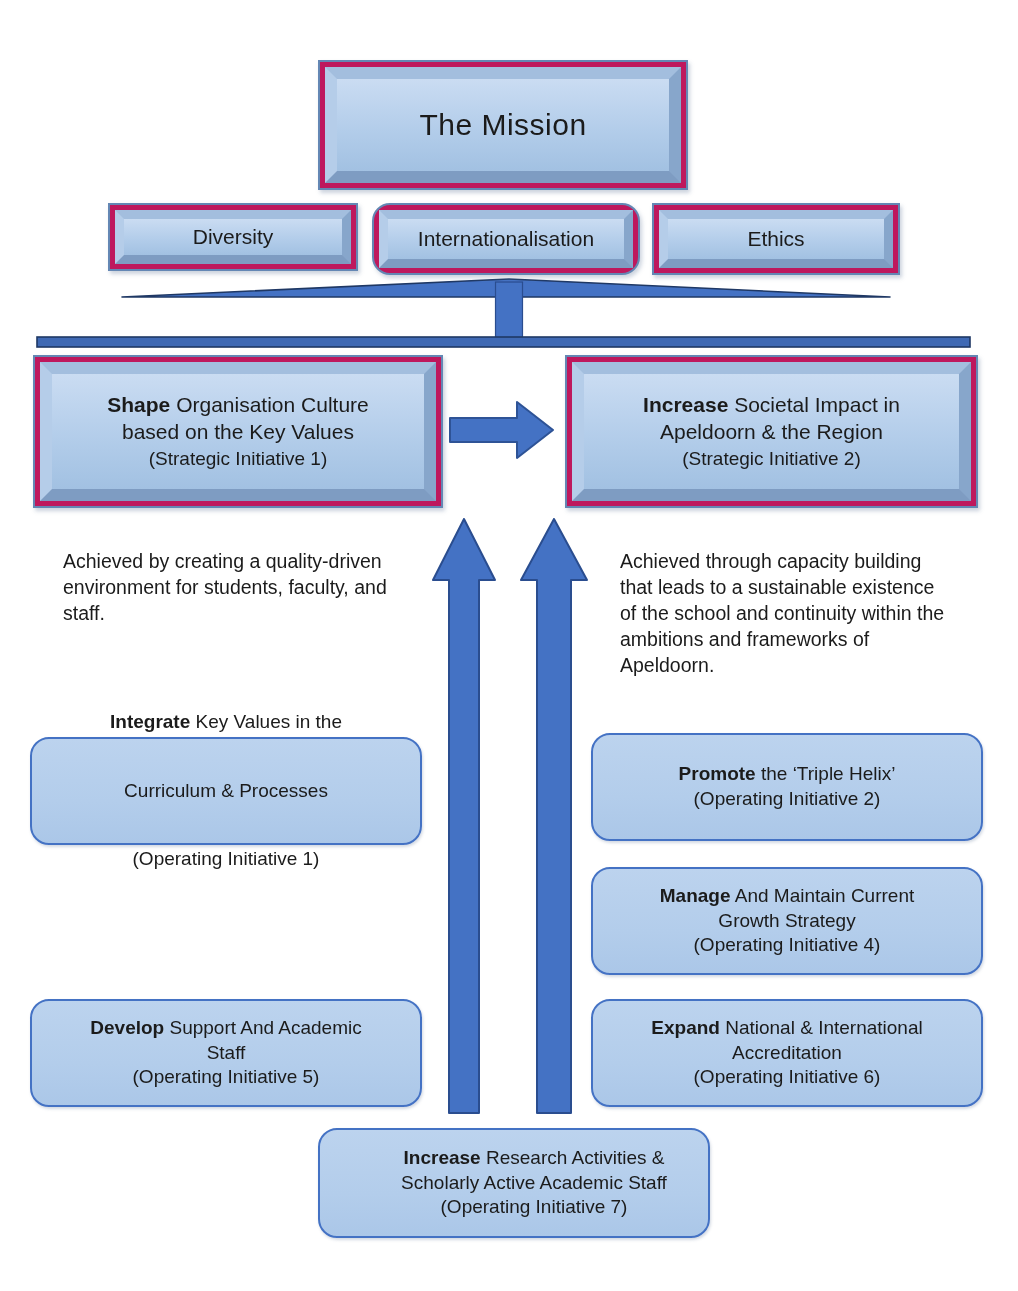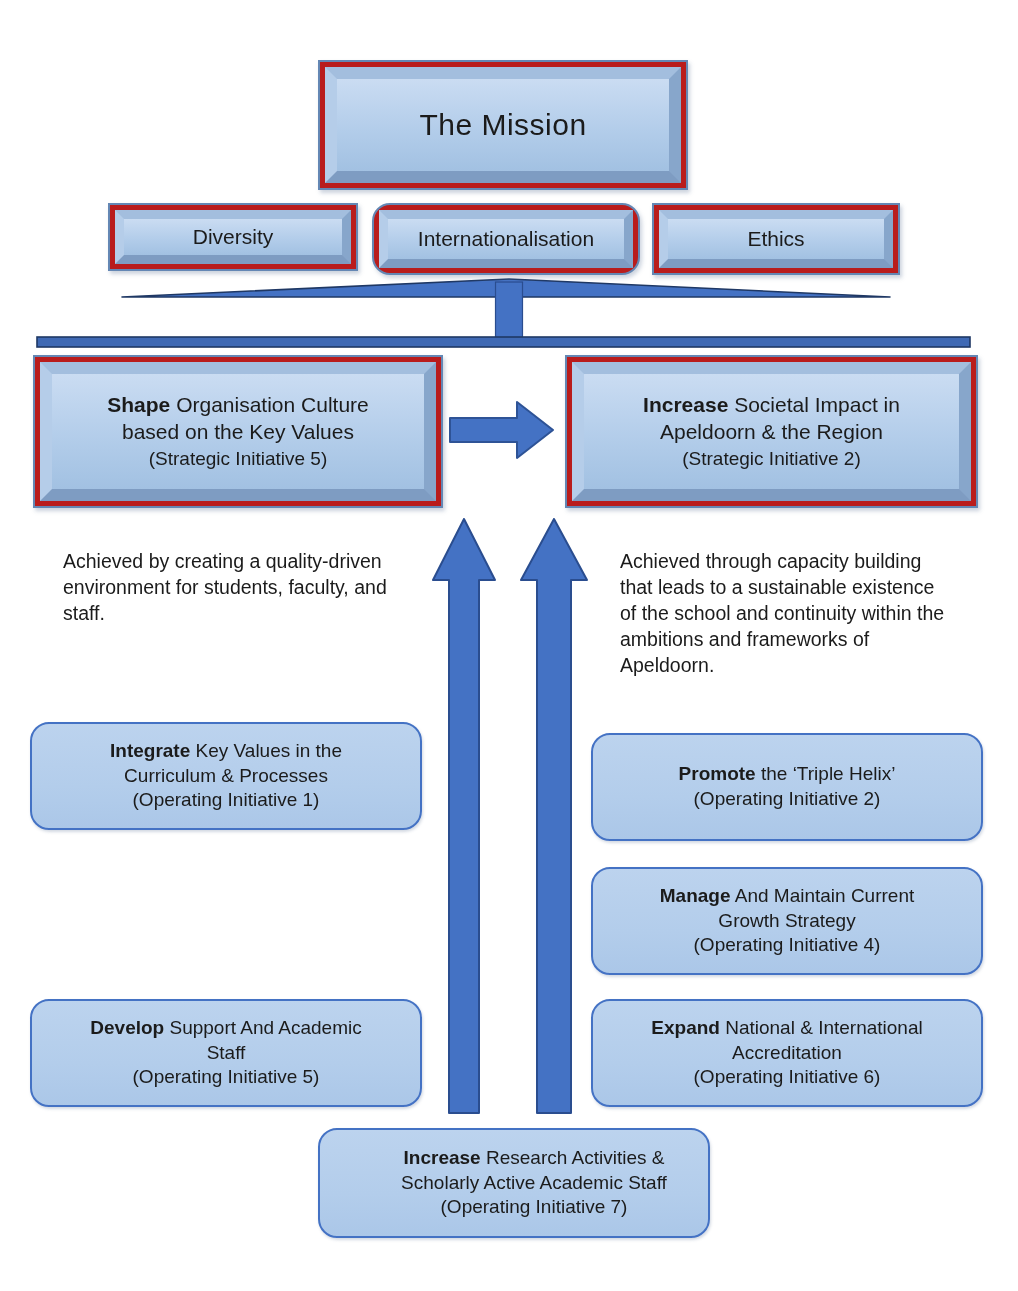--- a/index.html
+++ b/index.html
@@ -3,21 +3,21 @@
 <meta charset="utf-8">
 <style>
   html,body{margin:0;padding:0;background:#ffffff;}
   .canvas{
     position:relative;width:1018px;height:1291px;background:#ffffff;
     font-family:"Liberation Sans","DejaVu Sans",sans-serif;color:#1b1b1b;
     overflow:hidden;
   }
   
   .bevel{
-    position:absolute;border:2px solid #6487b4;background:#b91c1c;
+    position:absolute;border:2px solid #6487b4;background:#be185d;
     box-shadow:2px 3px 4px rgba(110,130,160,.35);box-sizing:border-box;
   }
   .bevel-in{
     position:absolute;inset:5px;border-style:solid;box-sizing:border-box;
     border-color:#a3bede #87a6cb #7e9cc2 #b5cde9;
     background:linear-gradient(180deg,#cadcf2 0%,#b3cdea 55%,#a2c1e2 100%);
     display:flex;flex-direction:column;align-items:center;justify-content:center;
     text-align:center;
   }
   .mission .bevel-in{border-width:12px;}
@@ -77,35 +77,35 @@
   <div class="bevel value" style="left:652px;top:203px;width:248px;height:72px;">
     <div class="bevel-in">
       <span class="value-label">Ethics</span>
     </div>
   </div>
 
   <div class="bevel strat" style="left:33px;top:355px;width:410px;height:153px;">
     <div class="bevel-in">
       <div class="line"><b>Shape</b><span> Organisation Culture</span></div>
       <div class="line">based on the Key Values</div>
-      <div class="line sub">(Strategic Initiative 5)</div>
+      <div class="line sub">(Strategic Initiative 1)</div>
     </div>
   </div>
   <div class="bevel strat" style="left:565px;top:355px;width:413px;height:153px;">
     <div class="bevel-in">
       <div class="line"><b>Increase</b><span> Societal Impact in</span></div>
       <div class="line">Apeldoorn &amp; the Region</div>
       <div class="line sub">(Strategic Initiative 2)</div>
     </div>
   </div>
 
   <div class="note" style="left:63px;top:549px;width:335px;">Achieved by creating a quality-driven environment for students, faculty, and staff.</div>
   <div class="note" style="left:620px;top:549px;width:330px;">Achieved through capacity building that leads to a sustainable existence of the school and continuity within the ambitions and frameworks of Apeldoorn.</div>
 
-  <div class="op" style="left:30px;top:722px;">
+  <div class="op" style="left:30px;top:737px;gap:44px;">
     <div class="line"><b>Integrate</b><span> Key Values in the</span></div>
     <div class="line">Curriculum &amp; Processes</div>
     <div class="line">(Operating Initiative 1)</div>
   </div>
   <div class="op" style="left:30px;top:999px;">
     <div class="line"><b>Develop</b><span> Support And Academic</span></div>
     <div class="line">Staff</div>
     <div class="line">(Operating Initiative 5)</div>
   </div>
 

